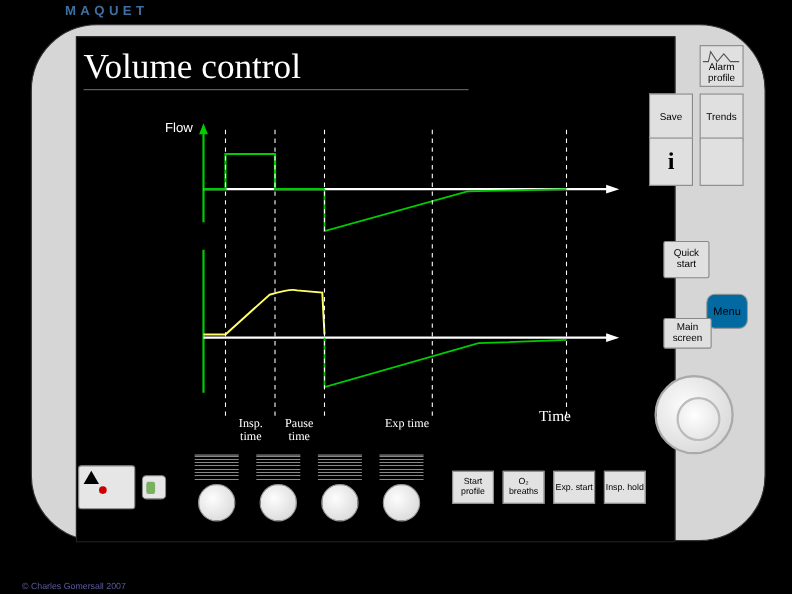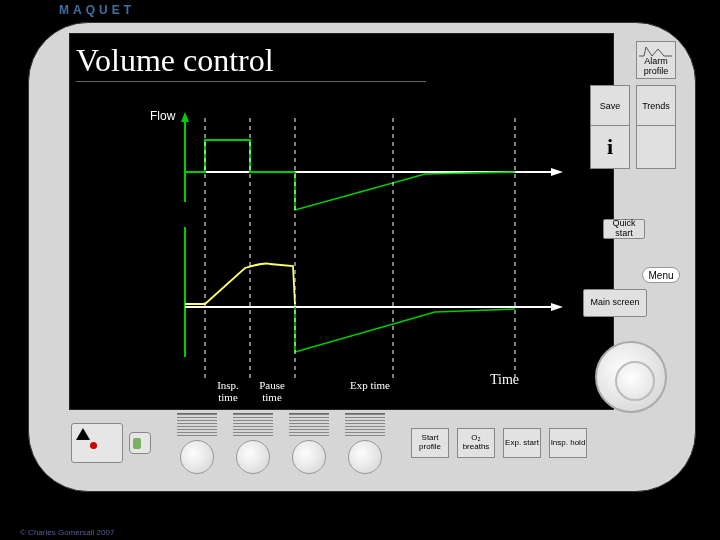--- a/index.html
+++ b/index.html
@@ -19,21 +19,21 @@
     height: 470px;
     background: #d6d6d6;
     border-radius: 60px;
     border: 1px solid #333;
   }
   .screen {
     position: absolute;
     top: 10px;
     left: 40px;
     width: 545px;
-    height: 377px;
+    height: 460px;
     background: #000;
     border: 1px solid #222;
   }
   .brand {
     position: absolute;
     top: -20px;
     left: 30px;
     color: #3f6fa0;
     font-size: 12px;
     letter-spacing: 4px;
@@ -92,23 +92,23 @@
     justify-content: center;
     line-height: 1.1;
     cursor: pointer;
   }
   .side-btn.tall { height: 38px; justify-content: center; }
   .alarm-btn { top: 18px; right: 19px; }
   .save-btn { top: 62px; right: 65px; }
   .trends-btn { top: 62px; right: 19px; }
   .info-btn { top: 102px; right: 65px; font-family: Georgia, serif; font-size: 22px; font-weight: bold; }
   .blank-btn { top: 102px; right: 19px; }
-  .quick-btn { top: 196px; right: 50px; width: 42px; height: 20px; border-radius: 2px; }
-  .menu-btn { top: 244px; right: 15px; width: 38px; height: 16px; border-radius: 8px; font-size: 10px; background:#ffffff; border:1px solid #999;}
-  .main-btn { top: 266px; right: 48px; width: 64px; height: 28px; border-radius: 2px; }
+  .quick-btn { top: 196px; right: 50px; width: 42px; height: 34px; border-radius: 2px; }
+  .menu-btn { top: 244px; right: 15px; width: 38px; height: 32px; border-radius: 8px; font-size: 10px; background:#0369a1; border:1px solid #999;}
+  .main-btn { top: 266px; right: 48px; width: 44px; height: 28px; border-radius: 2px; }
 
   .rotary {
     position: absolute;
     top: 318px;
     right: 28px;
     width: 72px;
     height: 72px;
     border-radius: 50%;
     background: radial-gradient(circle at 38% 38%, #fcfcfc, #d0d0d0);
     border: 2px solid #aaa;

